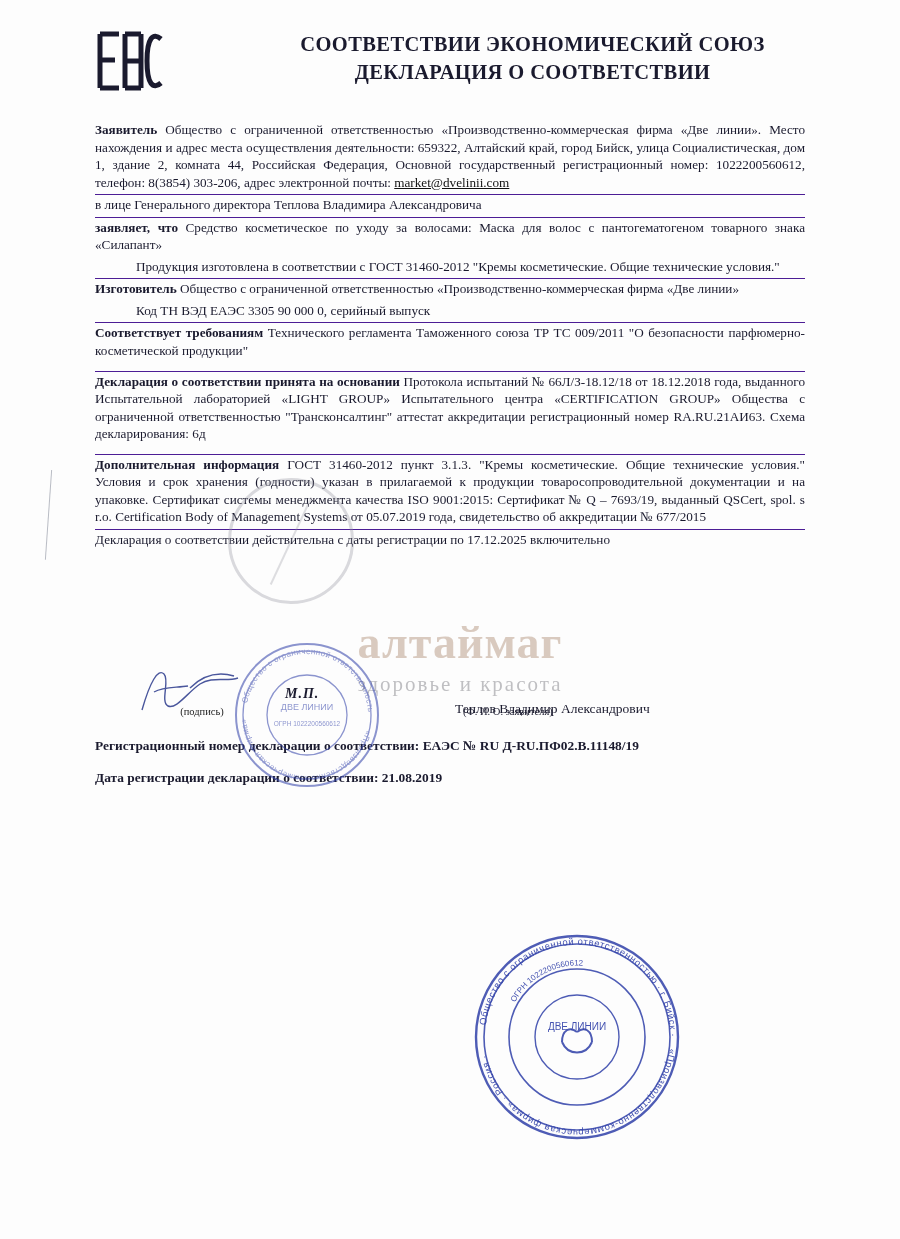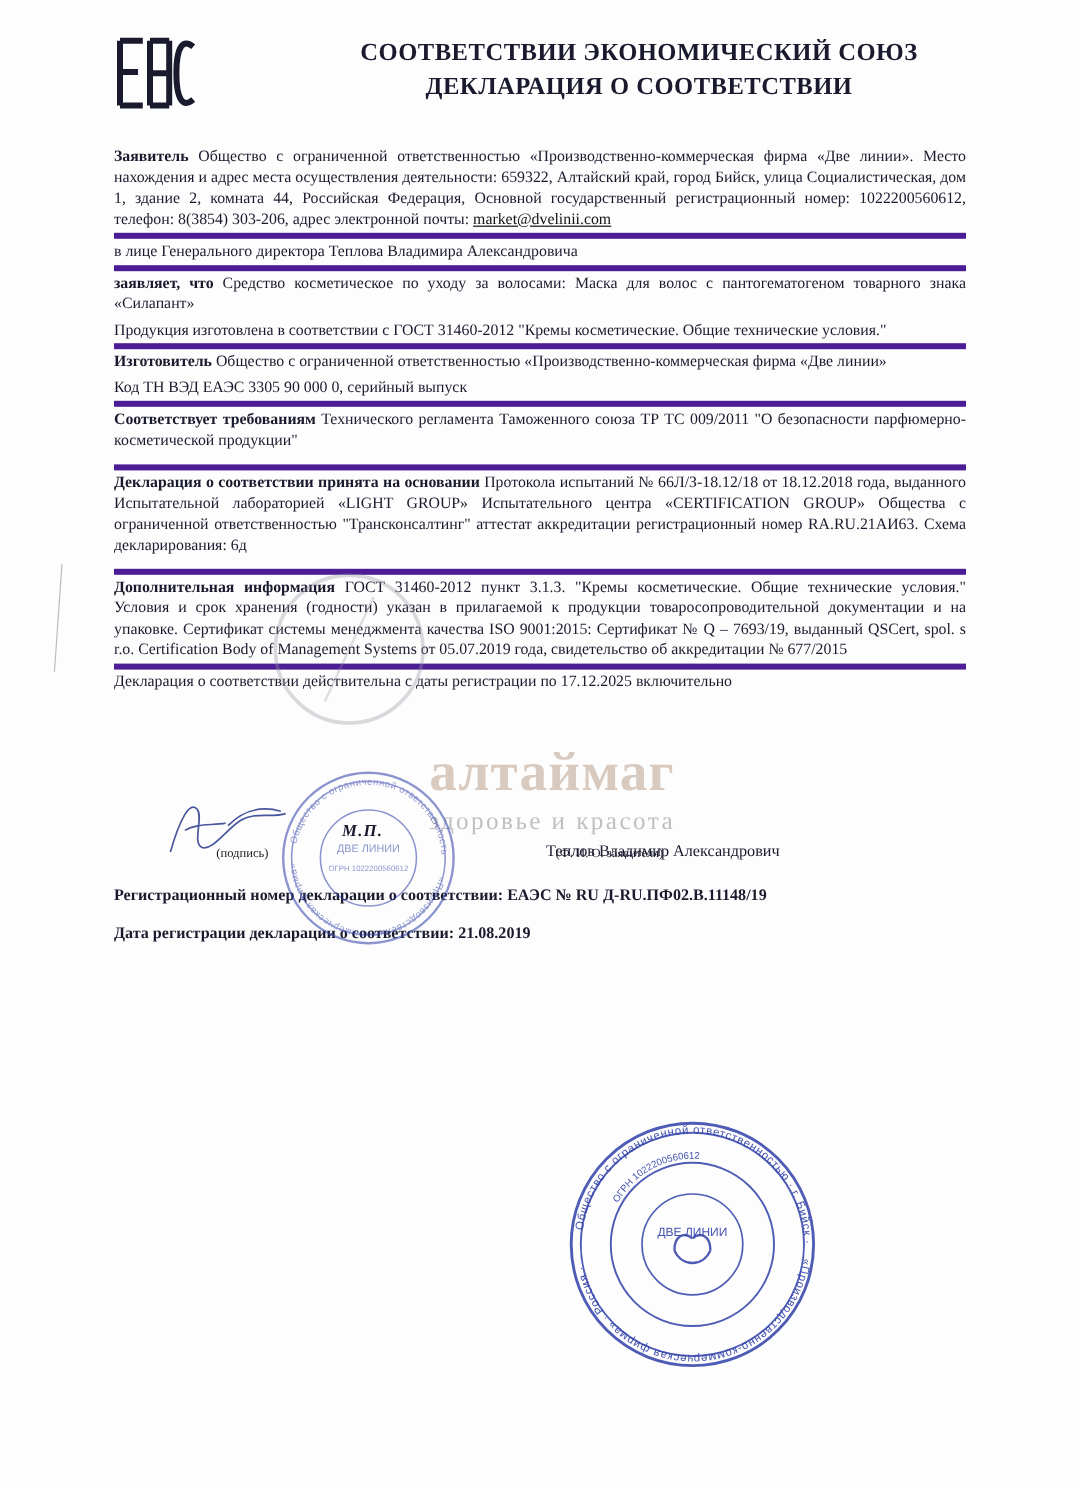--- a/index.html
+++ b/index.html
@@ -69,24 +69,24 @@
     top: 120px;
     width: 710px;
   }
   .block {
     font-size: 13.2px;
     line-height: 1.33;
     text-align: justify;
     text-justify: inter-word;
     margin: 0 0 1px 0;
     padding: 1px 0 2px 0;
-    border-top: 5px solid #4c1d95;
+    border-top: 1px solid #4c1d95;
   }
   .block.first { border-top: none; }
-  .block.noline { border-top: none; }
+  .block.noline { border-top: none; margin-left: 41px; }
   .block b { font-weight: bold; }
   .gap-above { margin-top: 9px; }
   .no-justify { text-align: left; }
 
   .link-mail { color: #111; }
 
   
   .sign-area {
     position: absolute;
     left: 95px;

